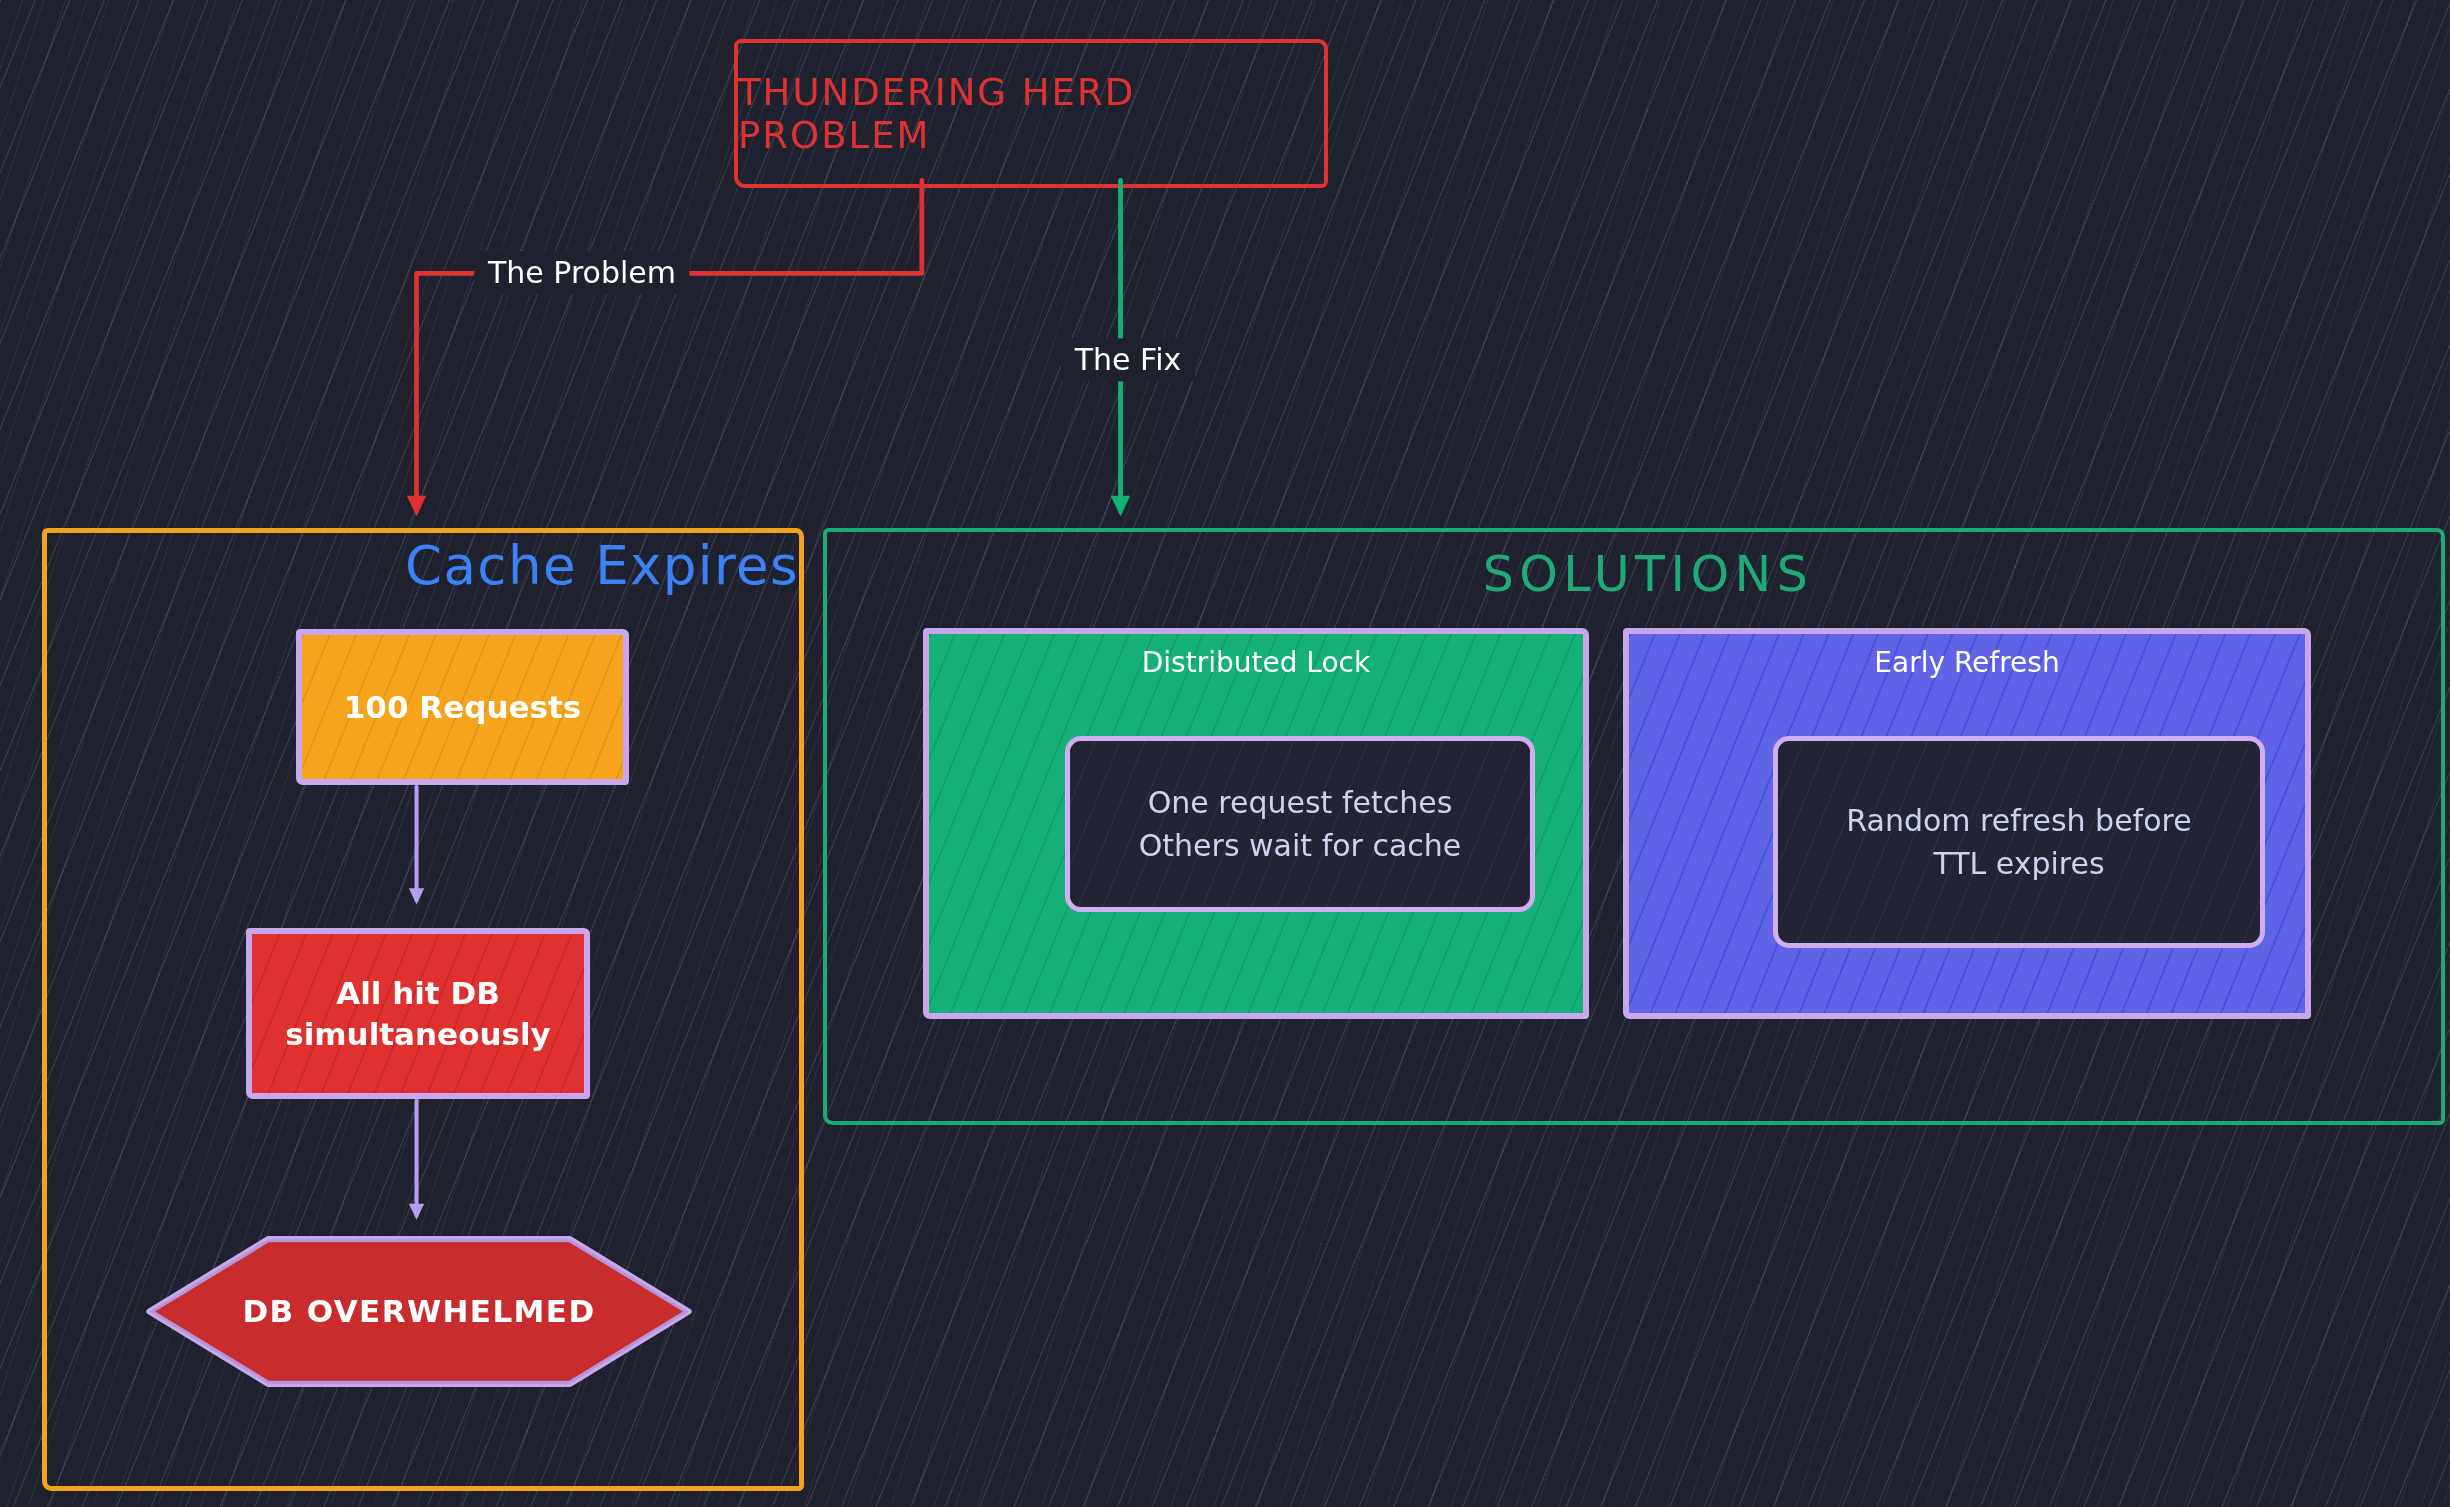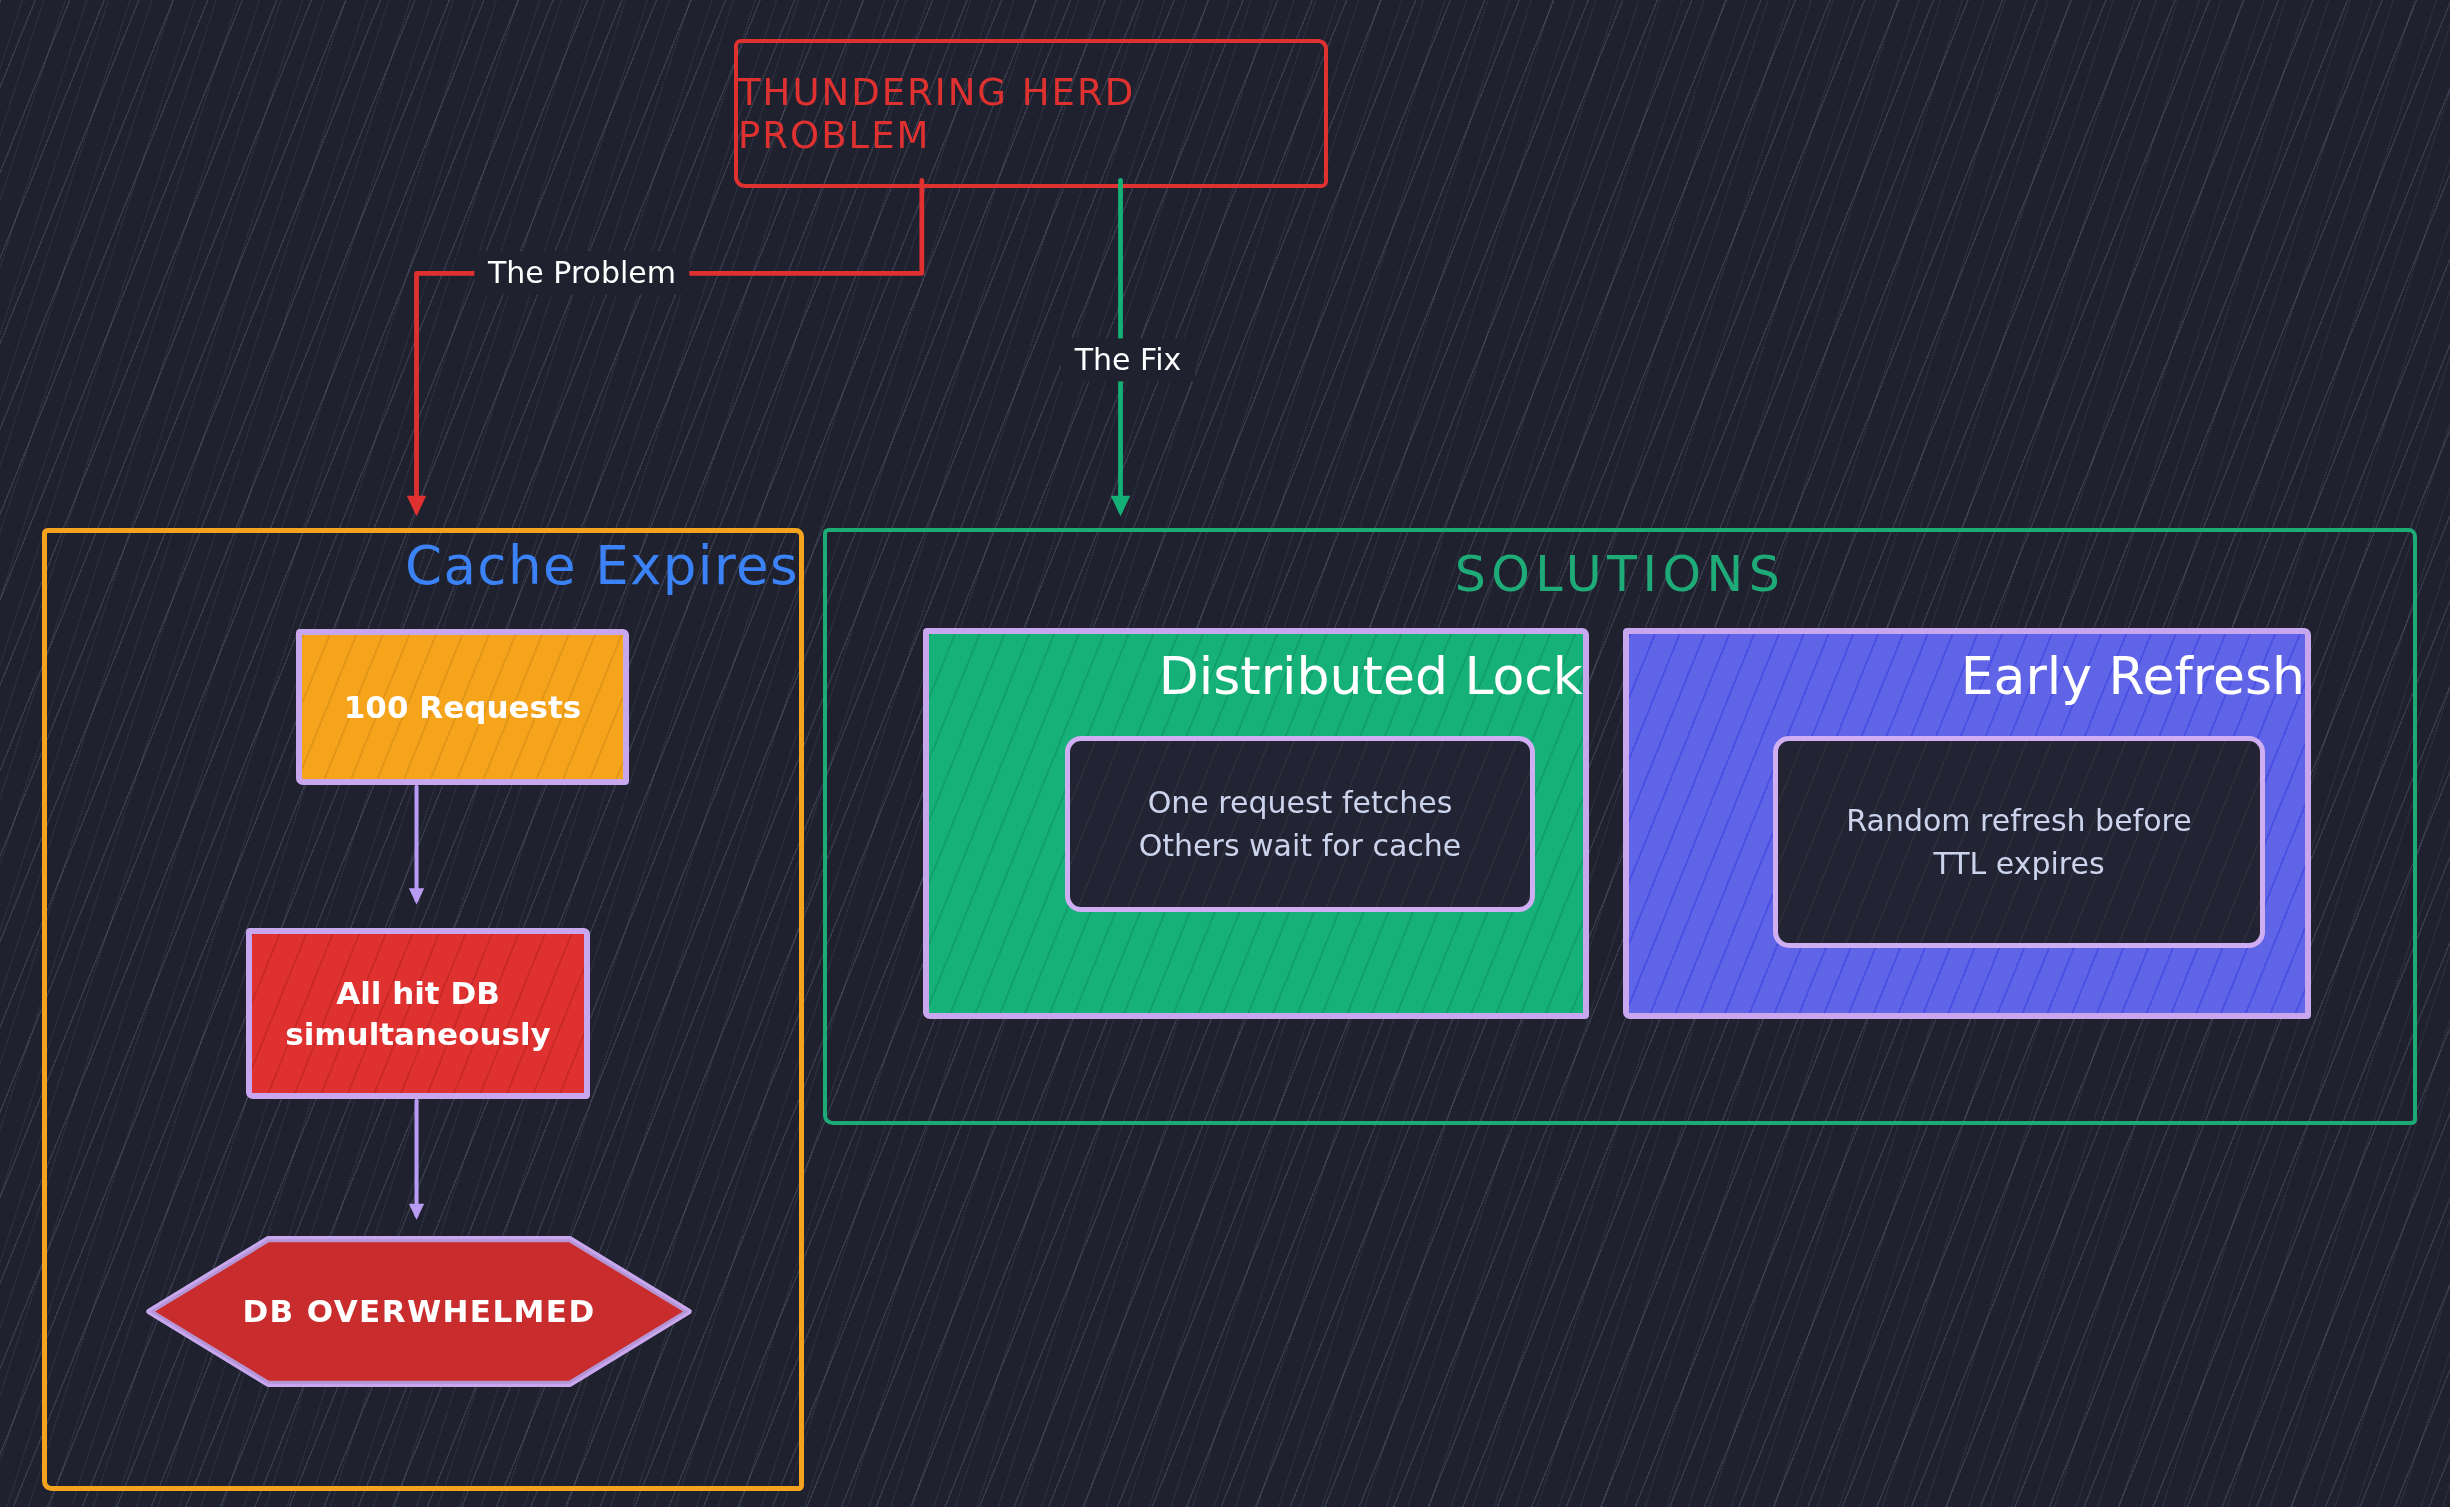--- a/index.html
+++ b/index.html
@@ -41,20 +41,21 @@
     color: #e03131; font-size: 37px; font-weight: normal; letter-spacing: 2px;
   }
   .panel { position: absolute; z-index: 1; border-radius: 5.5px 8.2px 5.5px 9.6px; }
   .panel-cache {
     left: 42px; top: 528px; width: 752px; height: 953px;
     border: 5.5px solid #f3a31d;
   }
   .panel-solutions {
     left: 823px; top: 528px; width: 1586px; height: 589px;
     border: 4.8px solid #1cab74;
+    padding-left: 28px;
   }
   .panel-title { text-align: center; }
   .panel-cache .panel-title {
     margin-top: 2px; color: #3b82f6; font-size: 53px; letter-spacing: 1.4px; text-align: right;
   }
   .panel-solutions .panel-title {
     margin-top: 13.7px; color: #1fab77; font-size: 49px; letter-spacing: 5.5px;
   }
   .node {
     position: absolute;
@@ -87,21 +88,21 @@
     display: flex; align-items: center; justify-content: center;
     letter-spacing: 1.4px;
   }
   .card {
     position: absolute;
     border: 6.8px solid #c9a7ef;
     border-radius: 4.1px 6.8px 4.1px 6.8px;
     box-sizing: border-box;
   }
   .card-title {
-    text-align: right; color: #ffffff; font-size: 52px; margin-top: 12.3px;
+    text-align: center; color: #ffffff; font-size: 28px; margin-top: 12.3px;
   }
   .card-green {
     left: 96px; top: 96px; width: 666px; height: 391px;
     background-color: #15b179;
     background-image: repeating-linear-gradient(112deg, rgba(0,80,45,0.18) 0 2px, transparent 2px 23px);
   }
   .card-violet {
     left: 796px; top: 96px; width: 688px; height: 391px;
     background-color: #6064e6;
     background-image: repeating-linear-gradient(112deg, rgba(45,52,225,0.40) 0 2px, transparent 2px 23px);

